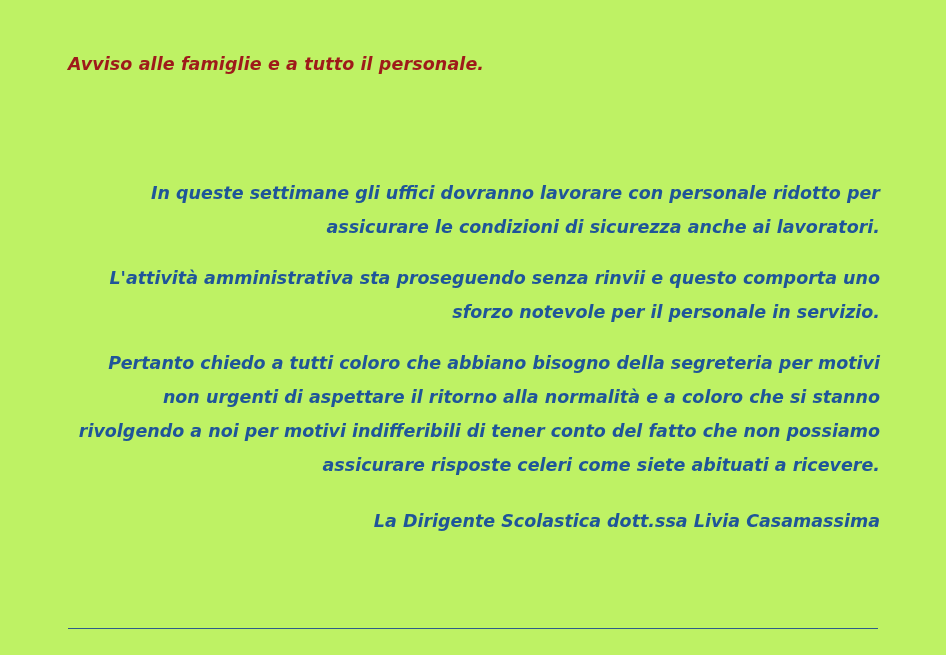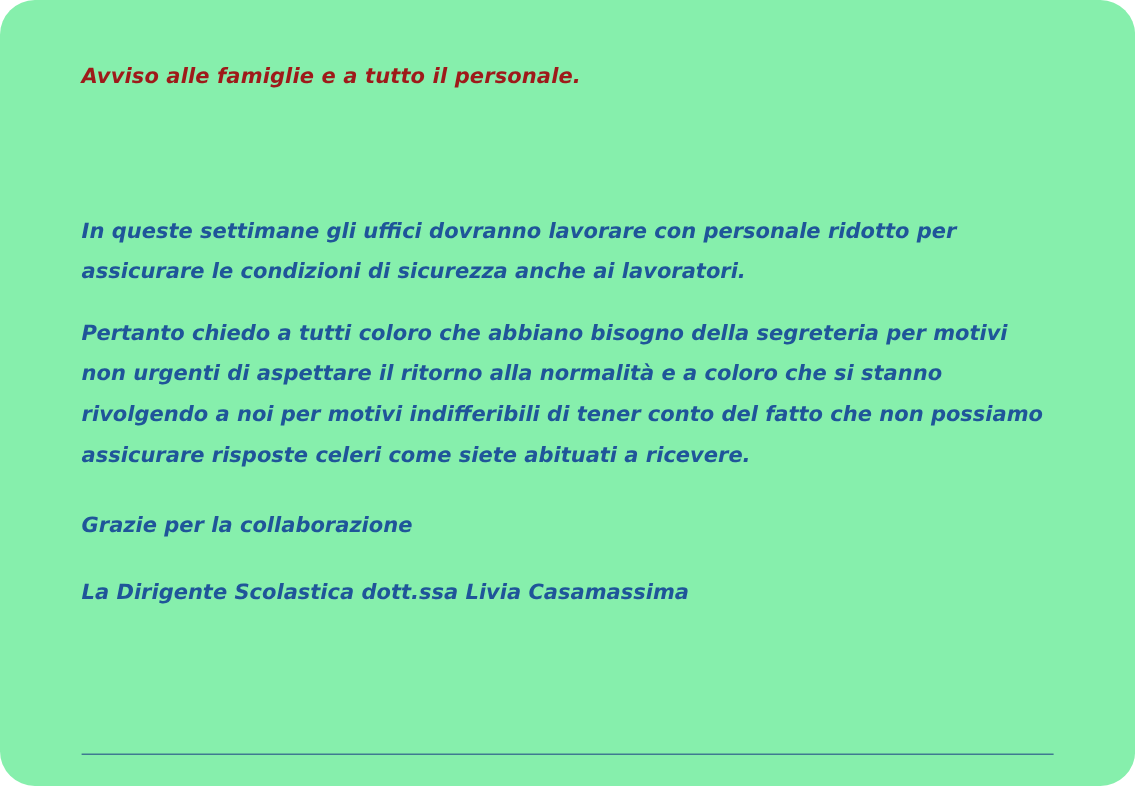--- a/index.html
+++ b/index.html
@@ -10,23 +10,22 @@
   body {
     width: 946px;
     height: 655px;
     font-family: "DejaVu Sans", sans-serif;
     overflow: hidden;
   }
   .page {
     position: relative;
     width: 946px;
     height: 655px;
-    background: #86efac;
+    background: #bef264;
     box-sizing: border-box;
-    border-radius: 29px;
   }
   .notice-title {
     position: absolute;
     left: 68px;
     top: 54px;
     font-size: 17.5px;
     font-style: italic;
     font-weight: bold;
     color: #9e1a1a;
     letter-spacing: 0.1px;
@@ -38,21 +37,21 @@
     top: 176px;
     width: 812px;
     color: #1f5599;
     font-size: 17.5px;
     font-style: italic;
     font-weight: bold;
     line-height: 34px;
   }
   .para {
     margin: 0 0 17px 0;
-    text-align: left;
+    text-align: right;
   }
   .para:last-child {
     margin-bottom: 0;
     font-style: italic;
   }
   .sign {
     margin-top: 22px;
   }
   .grazie {
     margin-top: 24px;
@@ -68,20 +67,20 @@
 </style>
 </head>
 <body>
 
 <div class="page">
 
   <div class="notice-title">Avviso alle famiglie e a tutto il personale.</div>
 
   <div class="body-block">
     <p class="para"> In queste settimane gli uffici dovranno lavorare con personale ridotto per assicurare le condizioni di sicurezza anche ai lavoratori.</p>
+    <p class="para"> L'attività amministrativa sta proseguendo senza rinvii e questo comporta uno sforzo notevole per il personale in servizio.</p>
     <p class="para"> Pertanto chiedo a tutti coloro che  abbiano bisogno della segreteria per motivi non urgenti di aspettare il ritorno alla normalità e a coloro che si stanno rivolgendo a noi per motivi indifferibili di tener conto del fatto che non possiamo assicurare risposte celeri come siete abituati a ricevere.</p>
-    <p class="para grazie">Grazie per la collaborazione</p>
     <p class="para sign">La Dirigente Scolastica dott.ssa Livia Casamassima</p>
   </div>
 
   <div class="rule"></div>
 
 </div>
 
 </body></html>

